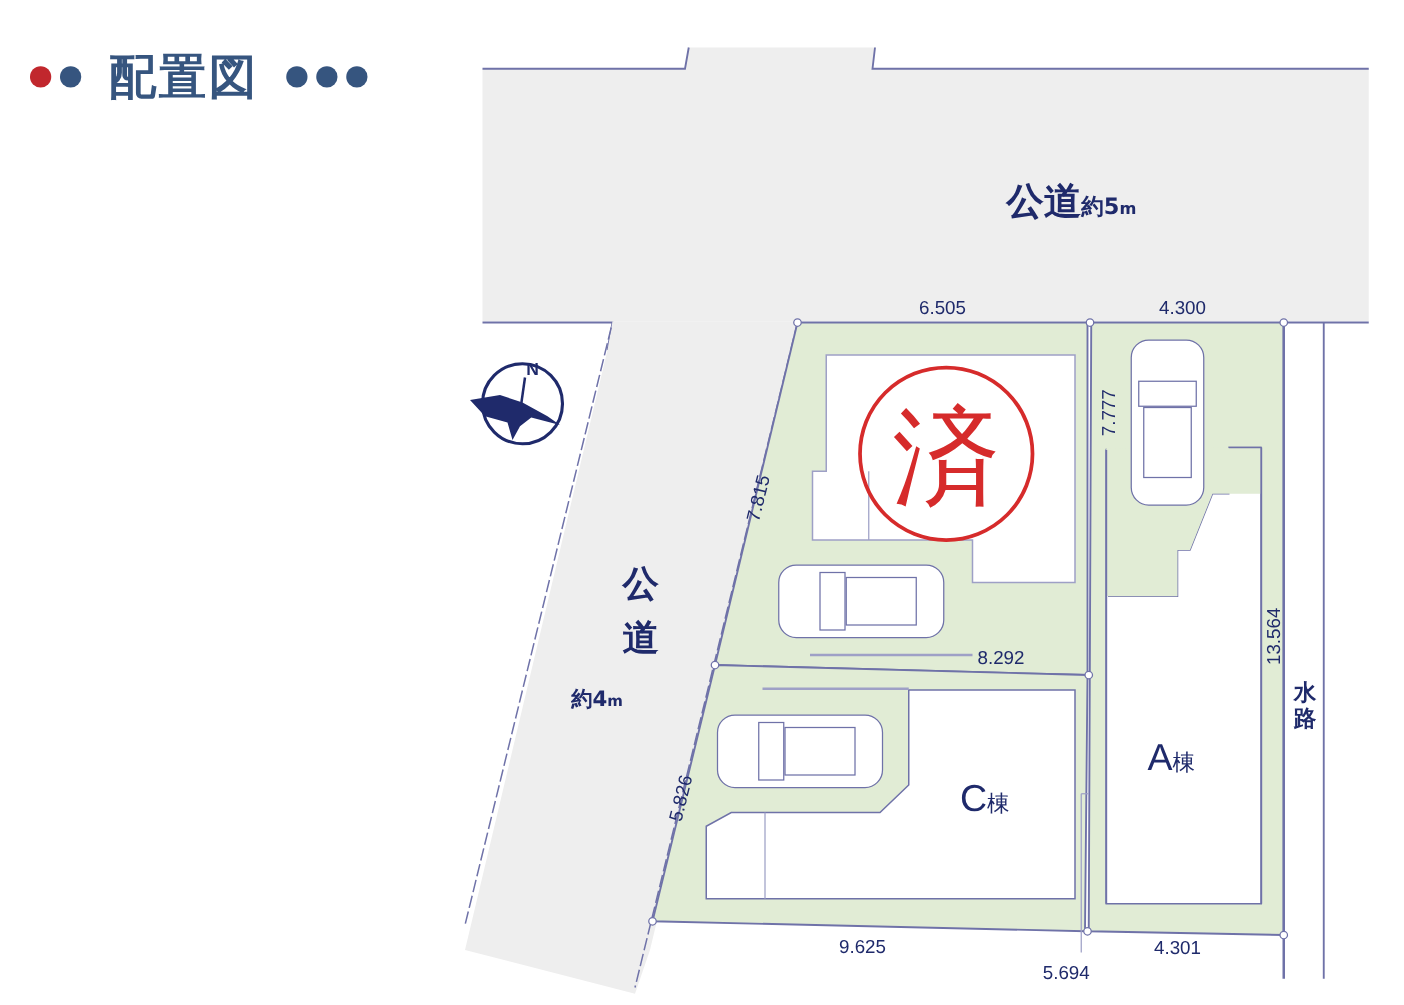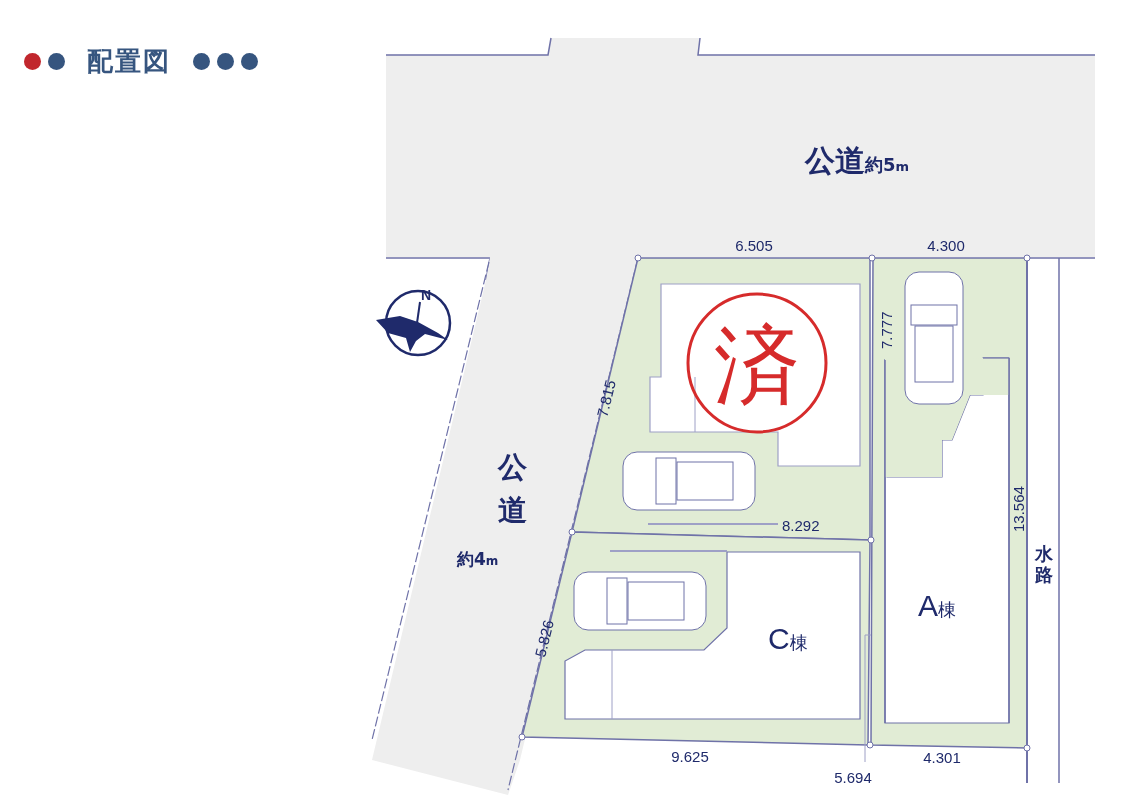--- a/index.html
+++ b/index.html
@@ -2,21 +2,21 @@
 <html><head>
 <meta charset="utf-8">
 <style>
   html, body { margin:0; padding:0; background:#ffffff; }
   body { width:1123px; height:804px; position:relative; overflow:hidden;
          font-family:"DejaVu Sans", sans-serif; }
   .title-bar { position:absolute; left:24px; top:36px; height:50px; display:flex; align-items:center; }
   .dot { width:17px; height:17px; border-radius:50%; display:inline-block; margin-right:7px; }
   .dot.red { background:#c1272d; }
   .dot.blue { background:#36557f; }
-  .title { font-family:"DejaVu Sans", sans-serif; font-weight:bold; font-size:26px; color:#36557f;
+  .title { font-family:"DejaVu Sans", sans-serif; font-weight:bold; font-size:38px; color:#36557f;
            margin:0 22px 0 15px; letter-spacing:2px; }
   svg.plan { position:absolute; left:0; top:0; }
   .dim { font-family:"Liberation Sans", sans-serif; font-size:15px; fill:#1f2a6b; }
   .road { font-family:"DejaVu Sans", sans-serif; font-weight:bold; fill:#1f2a6b; }
   .bldg { font-family:"Liberation Sans", sans-serif; fill:#1f2a6b; }
 </style>
 </head>
 <body>
 
 <div class="title-bar">

